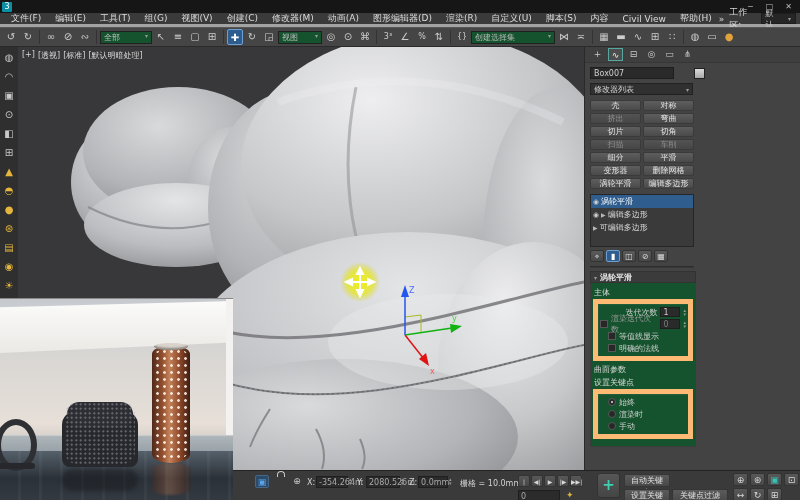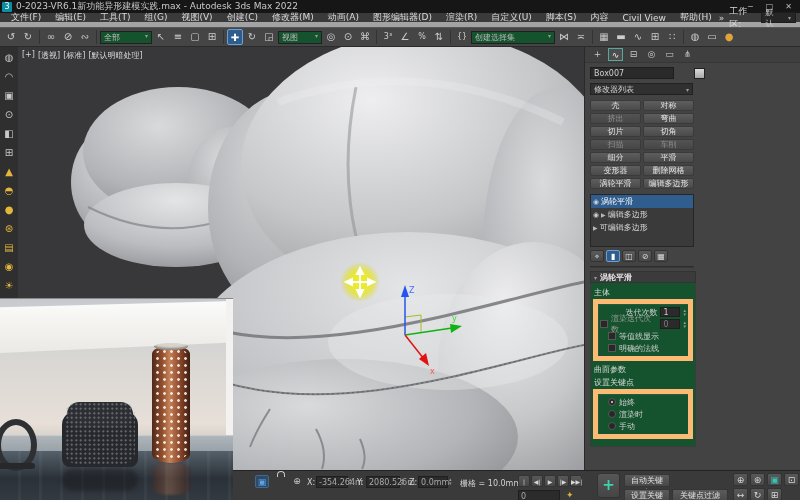--- a/index.html
+++ b/index.html
@@ -8,21 +8,21 @@
   #app{position:absolute;inset:0;width:800px;height:500px;}
 
   
   .titlebar{position:absolute;left:0;top:0;width:800px;height:13px;background:#161616;display:flex;align-items:center;font-size:9px;color:#c9c9c9;padding:0 2px;}
   .appicon{width:10px;height:10px;background:#0a8fa3;color:#fff;font-size:8px;line-height:10px;text-align:center;margin-right:4px;border-radius:1px;}
   .title{white-space:nowrap;overflow:hidden;}
   .winbtns{margin-left:auto;display:flex;}
   .winbtn{width:19px;text-align:center;font-size:8px;color:#bbb;}
 
   
-  .menubar{position:absolute;left:0;top:13px;width:800px;height:14px;background:#3a3a3a;display:flex;align-items:center;font-size:9px;color:#dadada;padding:0 4px;border-bottom:5px solid #a3a3a3;}
+  .menubar{position:absolute;left:0;top:13px;width:800px;height:14px;background:#3a3a3a;display:flex;align-items:center;font-size:9px;color:#dadada;padding:0 4px;border-bottom:3px solid #a3a3a3;}
   .menu-item{padding:0 7px;white-space:nowrap;}
   .ws{margin-left:auto;display:flex;align-items:center;gap:5px;}
   .wsdrop{background:#262626;border:1px solid #1d1d1d;height:11px;display:flex;align-items:center;gap:10px;padding:0 4px;font-size:8px;color:#c5c5c5;}
   .arr{font-size:6px;color:#999;}
 
   
   .toolbar{position:absolute;left:0;top:27px;width:800px;height:20px;background:#454545;border-top:1px solid #565656;border-bottom:1px solid #2a2a2a;display:flex;align-items:center;gap:1px;padding:0 3px;font-size:10px;}
   .ticon{width:16px;height:16px;line-height:15px;text-align:center;color:#cdcdcd;flex:0 0 auto;border-radius:2px;}
   .ticon.small{font-size:8px;}
   .ticon.active{background:#2d5d8e;border:1px solid #6f9fd0;color:#fff;}
@@ -115,21 +115,20 @@
   .ov-sculpture::before{content:"";position:absolute;left:4px;top:2px;width:30px;height:40px;border:6px solid #2e3034;border-radius:50%;}
   .ov-sculpture::after{content:"";position:absolute;left:0;bottom:2px;width:44px;height:6px;background:#26282c;border-radius:3px;}
 </style>
 </head>
 <body>
 
 <div id="app">
 
   <div class="titlebar">
     <span class="appicon">3</span>
-    <span class="title">0-2023-VR6.1新功能异形建模实践.max - Autodesk 3ds Max 2022</span>
     <span class="winbtns">
       <span class="winbtn">─</span>
       <span class="winbtn">□</span>
       <span class="winbtn">✕</span>
     </span>
   </div>
 
   <div class="menubar">
     <span class="menu-item">文件(F)</span>
     <span class="menu-item">编辑(E)</span>

